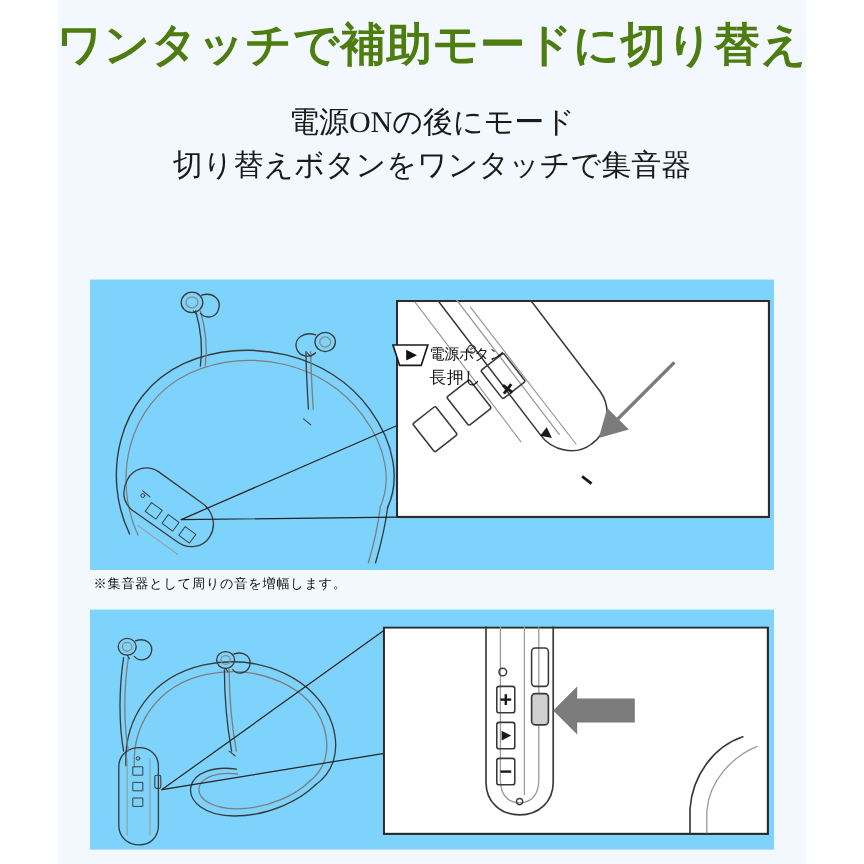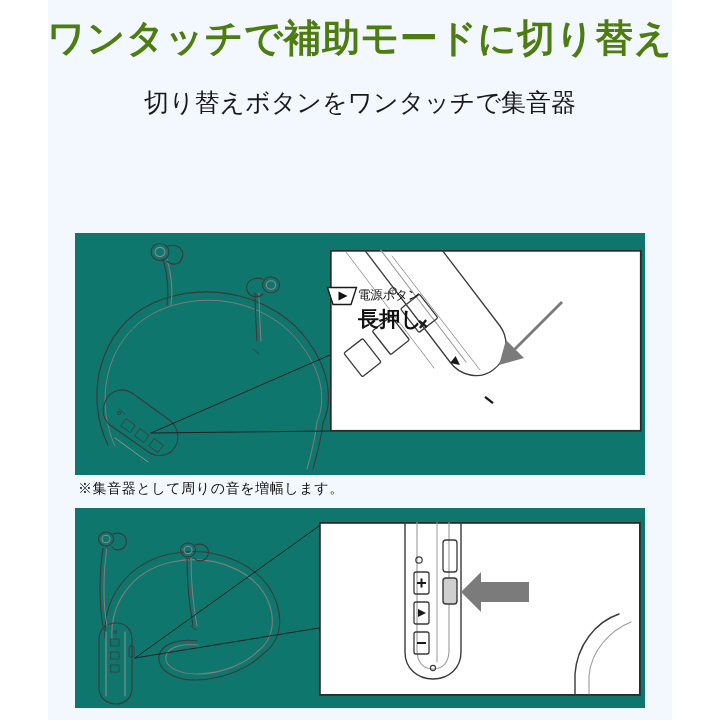--- a/index.html
+++ b/index.html
@@ -81,33 +81,33 @@
     font-weight: 400;
     font-size: 25px;
     line-height: 1.45;
     color: #1a1a1a;
   }
   .subcopy div { white-space: nowrap; }
 
   
   .panel {
     position: absolute;
-    background: #0f766e;
+    background: #7dd3fc;
   }
   #panel-top    { left: 75px; top: 233px; width: 570px; height: 242px; }
   #panel-bottom { left: 75px; top: 508px; width: 570px; height: 200px; }
 
   
   .note {
     position: absolute;
     left: 78px;
     top: 481px;
     width: 560px;
     font-family: "Liberation Serif", "DejaVu Serif", serif;
-    font-size: 14px;
+    font-size: 11px;
     line-height: 1.2;
     color: #111111;
     letter-spacing: 0.6px;
     white-space: nowrap;
   }
 
   
   .figure-svg { position: absolute; display: block; }
 
   
@@ -117,22 +117,22 @@
     color: #111111;
     white-space: nowrap;
   }
   .callout .ca-title {
     font-size: 12.5px;
     font-weight: 400;
     line-height: 1.25;
     letter-spacing: -0.2px;
   }
   .callout .ca-action {
-    font-size: 21px;
-    font-weight: 700;
+    font-size: 14px;
+    font-weight: 400;
     line-height: 1.2;
     letter-spacing: 0.3px;
     margin-top: 2px;
   }
 
   
   .badge-play {
     position: absolute;
     left: 506px;
     top: 286px;
@@ -144,20 +144,21 @@
 <body>
 
 <div id="page">
 
   <div class="bg-band"></div>
 
 
   <div class="header">
     <div class="headline">ワンタッチで補助モードに切り替え</div>
     <div class="subcopy">
+      <div>電源ONの後にモード</div>
       <div>切り替えボタンをワンタッチで集音器</div>
     </div>
   </div>
 
   <div class="panel" id="panel-top">
 
     <svg class="figure-svg" style="left:0;top:0;" width="570" height="242" viewBox="0 0 570 242">
       <g fill="none" stroke="#3a3a3a" stroke-width="1.1" stroke-linecap="round" stroke-linejoin="round">
 
         <path d="M33 212 C10 165, 22 96, 78 70 C132 46, 200 62, 233 108

